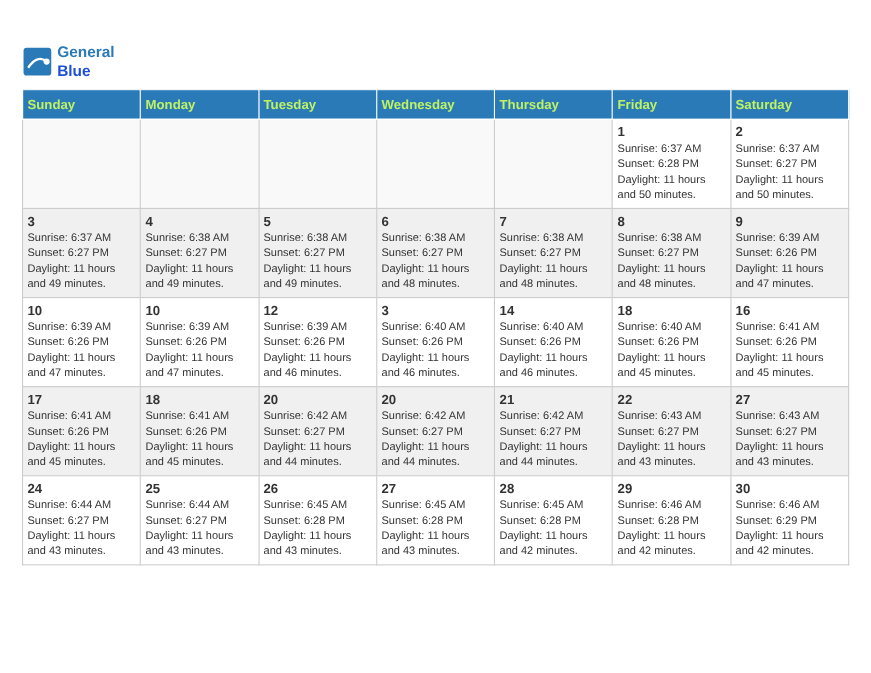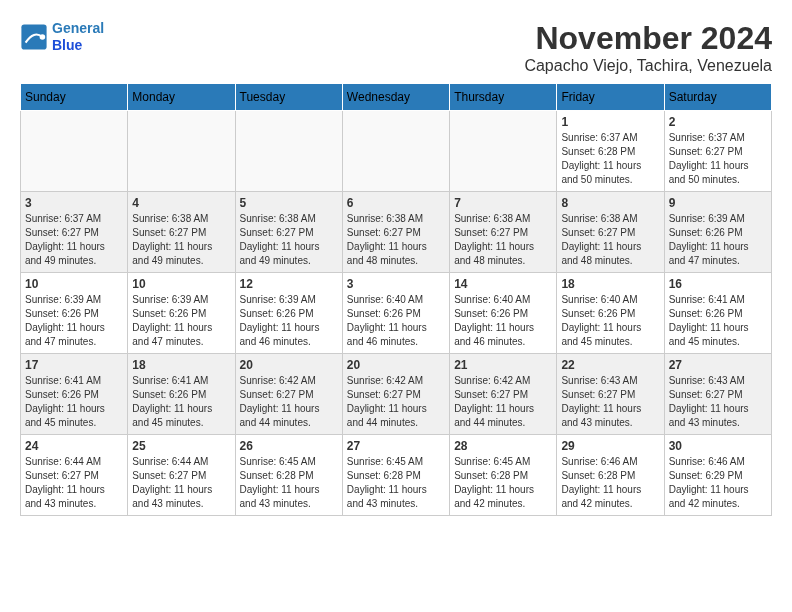--- a/index.html
+++ b/index.html
@@ -8,20 +8,21 @@
       background: #fff;
       width: 792px;
       min-height: 612px;
       padding: 20px;
     }
     .header-area {
       display: flex;
       justify-content: space-between;
       align-items: flex-start;
       margin-bottom: 8px;
+      margin-top: 19px;
     }
     .logo {
       display: flex;
       align-items: center;
       gap: 4px;
     }
     .logo-text {
       font-size: 14px;
       font-weight: bold;
       color: #333;
@@ -46,23 +47,23 @@
       font-size: 16px;
       color: #333;
     }
     table {
       width: 100%;
       border-collapse: collapse;
       table-layout: fixed;
     }
     th {
       background-color: #2a7ab8;
-      color: #000000;
+      color: #bef264;
       font-size: 12px;
-      font-weight: normal;
+      font-weight: bold;
       padding: 6px 4px;
       text-align: left;
       border: 1px solid #fff;
     }
     td {
       border: 1px solid #ccc;
       vertical-align: top;
       padding: 4px;
       font-size: 10px;
       color: #333;
@@ -92,24 +93,20 @@
     <svg class="logo-icon" viewBox="0 0 40 40">
       <rect x="2" y="2" width="36" height="36" rx="4" fill="#2a7ab8"></rect>
       <path d="M8 28 Q20 10 32 20" stroke="#fff" stroke-width="3" fill="none"></path>
       <circle cx="32" cy="20" r="4" fill="#fff"></circle>
     </svg>
     <div class="logo-text">
       <div><span>General</span></div>
       <div><span style="color:#1d4ed8">Blue</span></div>
     </div>
   </div>
-  <div class="title-area">
-    <div class="month-title">November 2024</div>
-    <div class="location-title">Capacho Viejo, Tachira, Venezuela</div>
-  </div>
 </div>
 
 <table>
   <thead>
     <tr>
     <th>Sunday</th>
         <th>Monday</th>
         <th>Tuesday</th>
         <th>Wednesday</th>
         <th>Thursday</th>

